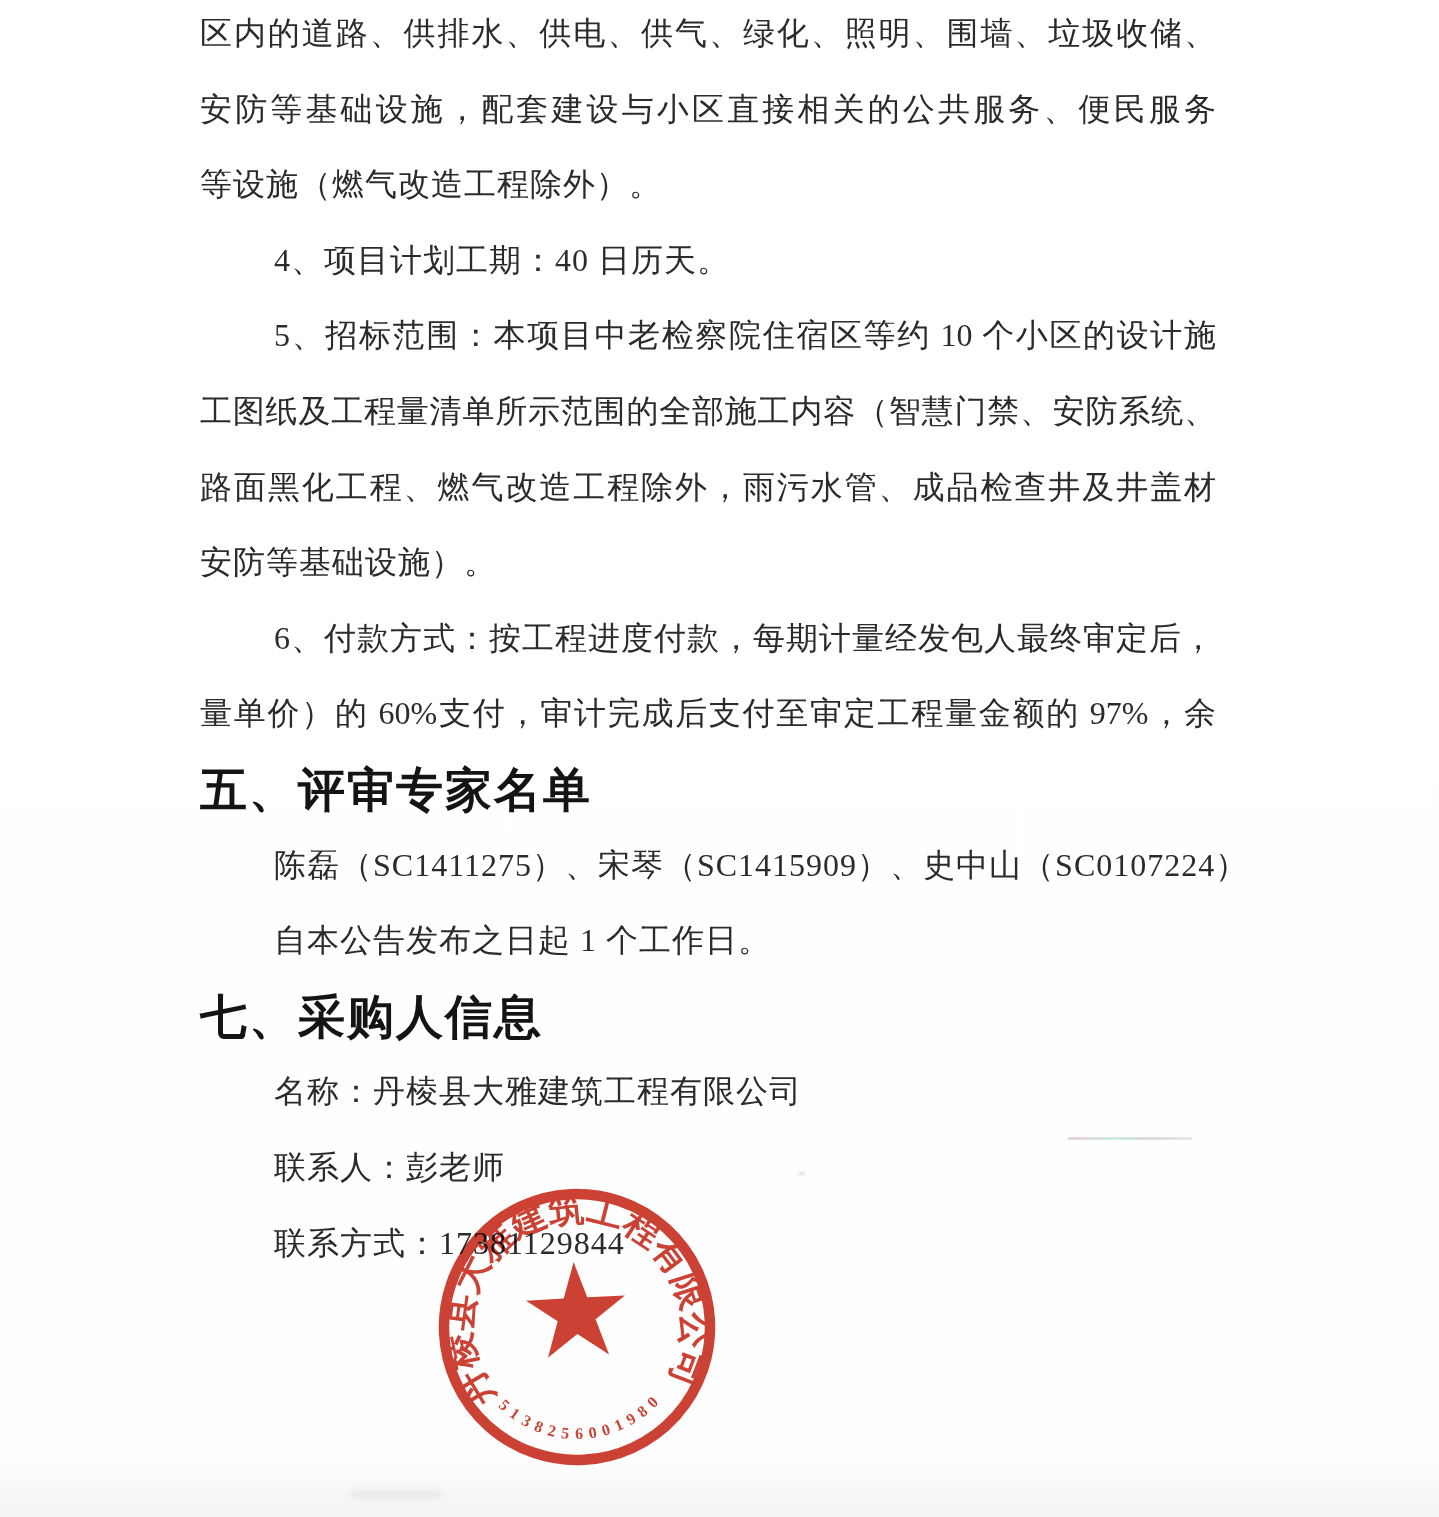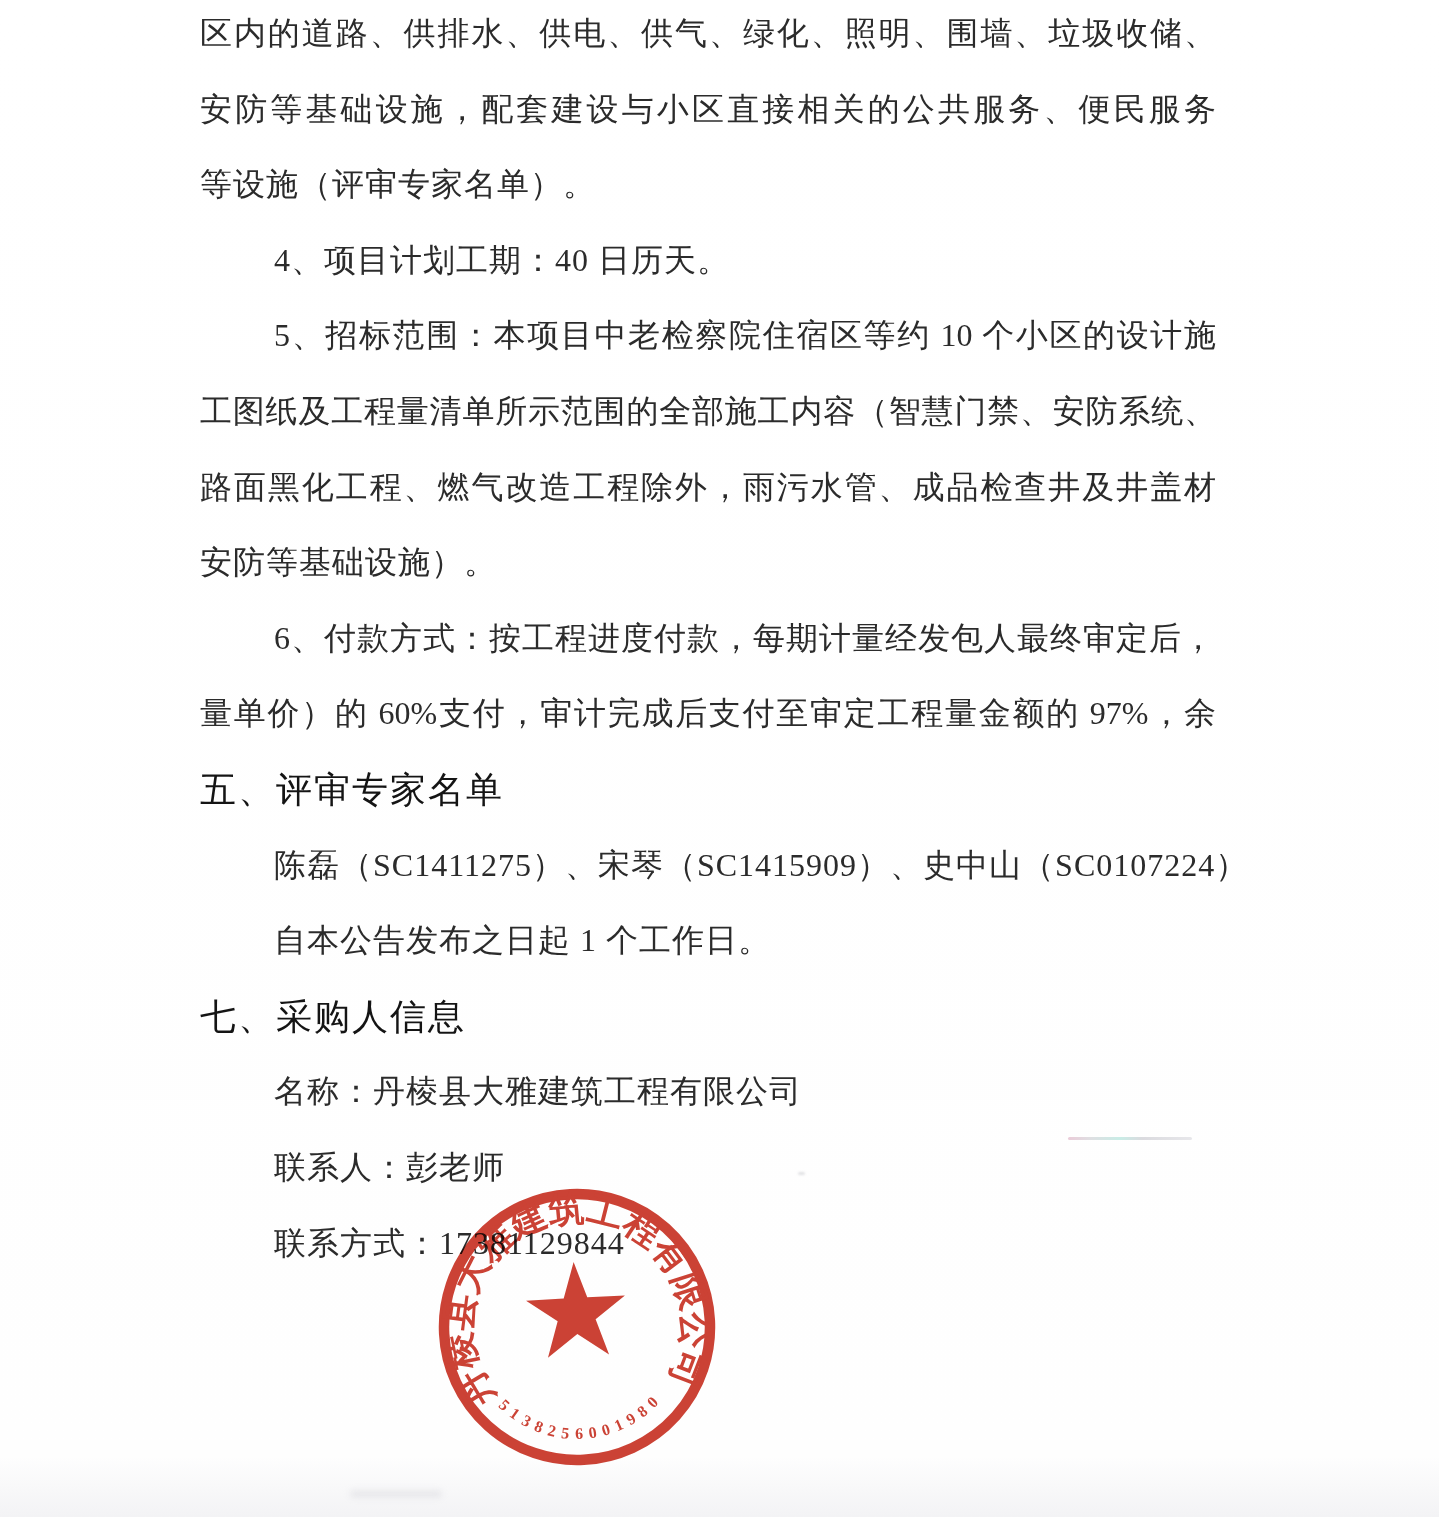--- a/index.html
+++ b/index.html
@@ -21,21 +21,21 @@
     white-space:nowrap;letter-spacing:1px;
   }
   .fill{
     white-space:normal;letter-spacing:0;
     text-align:justify;text-align-last:justify;
     overflow:hidden;
   }
   .indent{padding-left:74px;}
   .heading{
     font-family:"Liberation Sans","DejaVu Sans",sans-serif;
-    font-weight:400;color:#141414;font-size:36px;letter-spacing:2px;
+    font-weight:700;color:#141414;font-size:47px;letter-spacing:2px;
   }
   .seal{
     position:absolute;left:433px;top:1183px;width:288px;height:288px;
     mix-blend-mode:multiply;opacity:.95;filter:blur(.3px);
     pointer-events:none;
   }
   .seal-company{
     font-family:"Liberation Sans","DejaVu Sans",sans-serif;
     font-size:36px;font-weight:700;
   }
@@ -58,21 +58,21 @@
   }
 </style>
 </head>
 <body>
 
 <div class="page">
 
   <div class="doc">
     <div class="line fill">区内的道路、供排水、供电、供气、绿化、照明、围墙、垃圾收储、</div>
     <div class="line fill">安防等基础设施，配套建设与小区直接相关的公共服务、便民服务</div>
-    <div class="line">等设施（评审专家名单）。</div>
+    <div class="line">等设施（燃气改造工程除外）。</div>
     <div class="line indent">4、项目计划工期：40 日历天。</div>
     <div class="line indent fill">5、招标范围：本项目中老检察院住宿区等约 10 个小区的设计施</div>
     <div class="line fill">工图纸及工程量清单所示范围的全部施工内容（智慧门禁、安防系统、</div>
     <div class="line fill">路面黑化工程、燃气改造工程除外，雨污水管、成品检查井及井盖材</div>
     <div class="line">安防等基础设施）。</div>
     <div class="line indent">6、付款方式：按工程进度付款，每期计量经发包人最终审定后，</div>
     <div class="line fill">量单价）的 60%支付，审计完成后支付至审定工程量金额的 97%，余</div>
     <div class="line heading">五、评审专家名单</div>
     <div class="line indent">陈磊（SC1411275）、宋琴（SC1415909）、史中山（SC0107224）</div>
     <div class="line indent">自本公告发布之日起 1 个工作日。</div>

